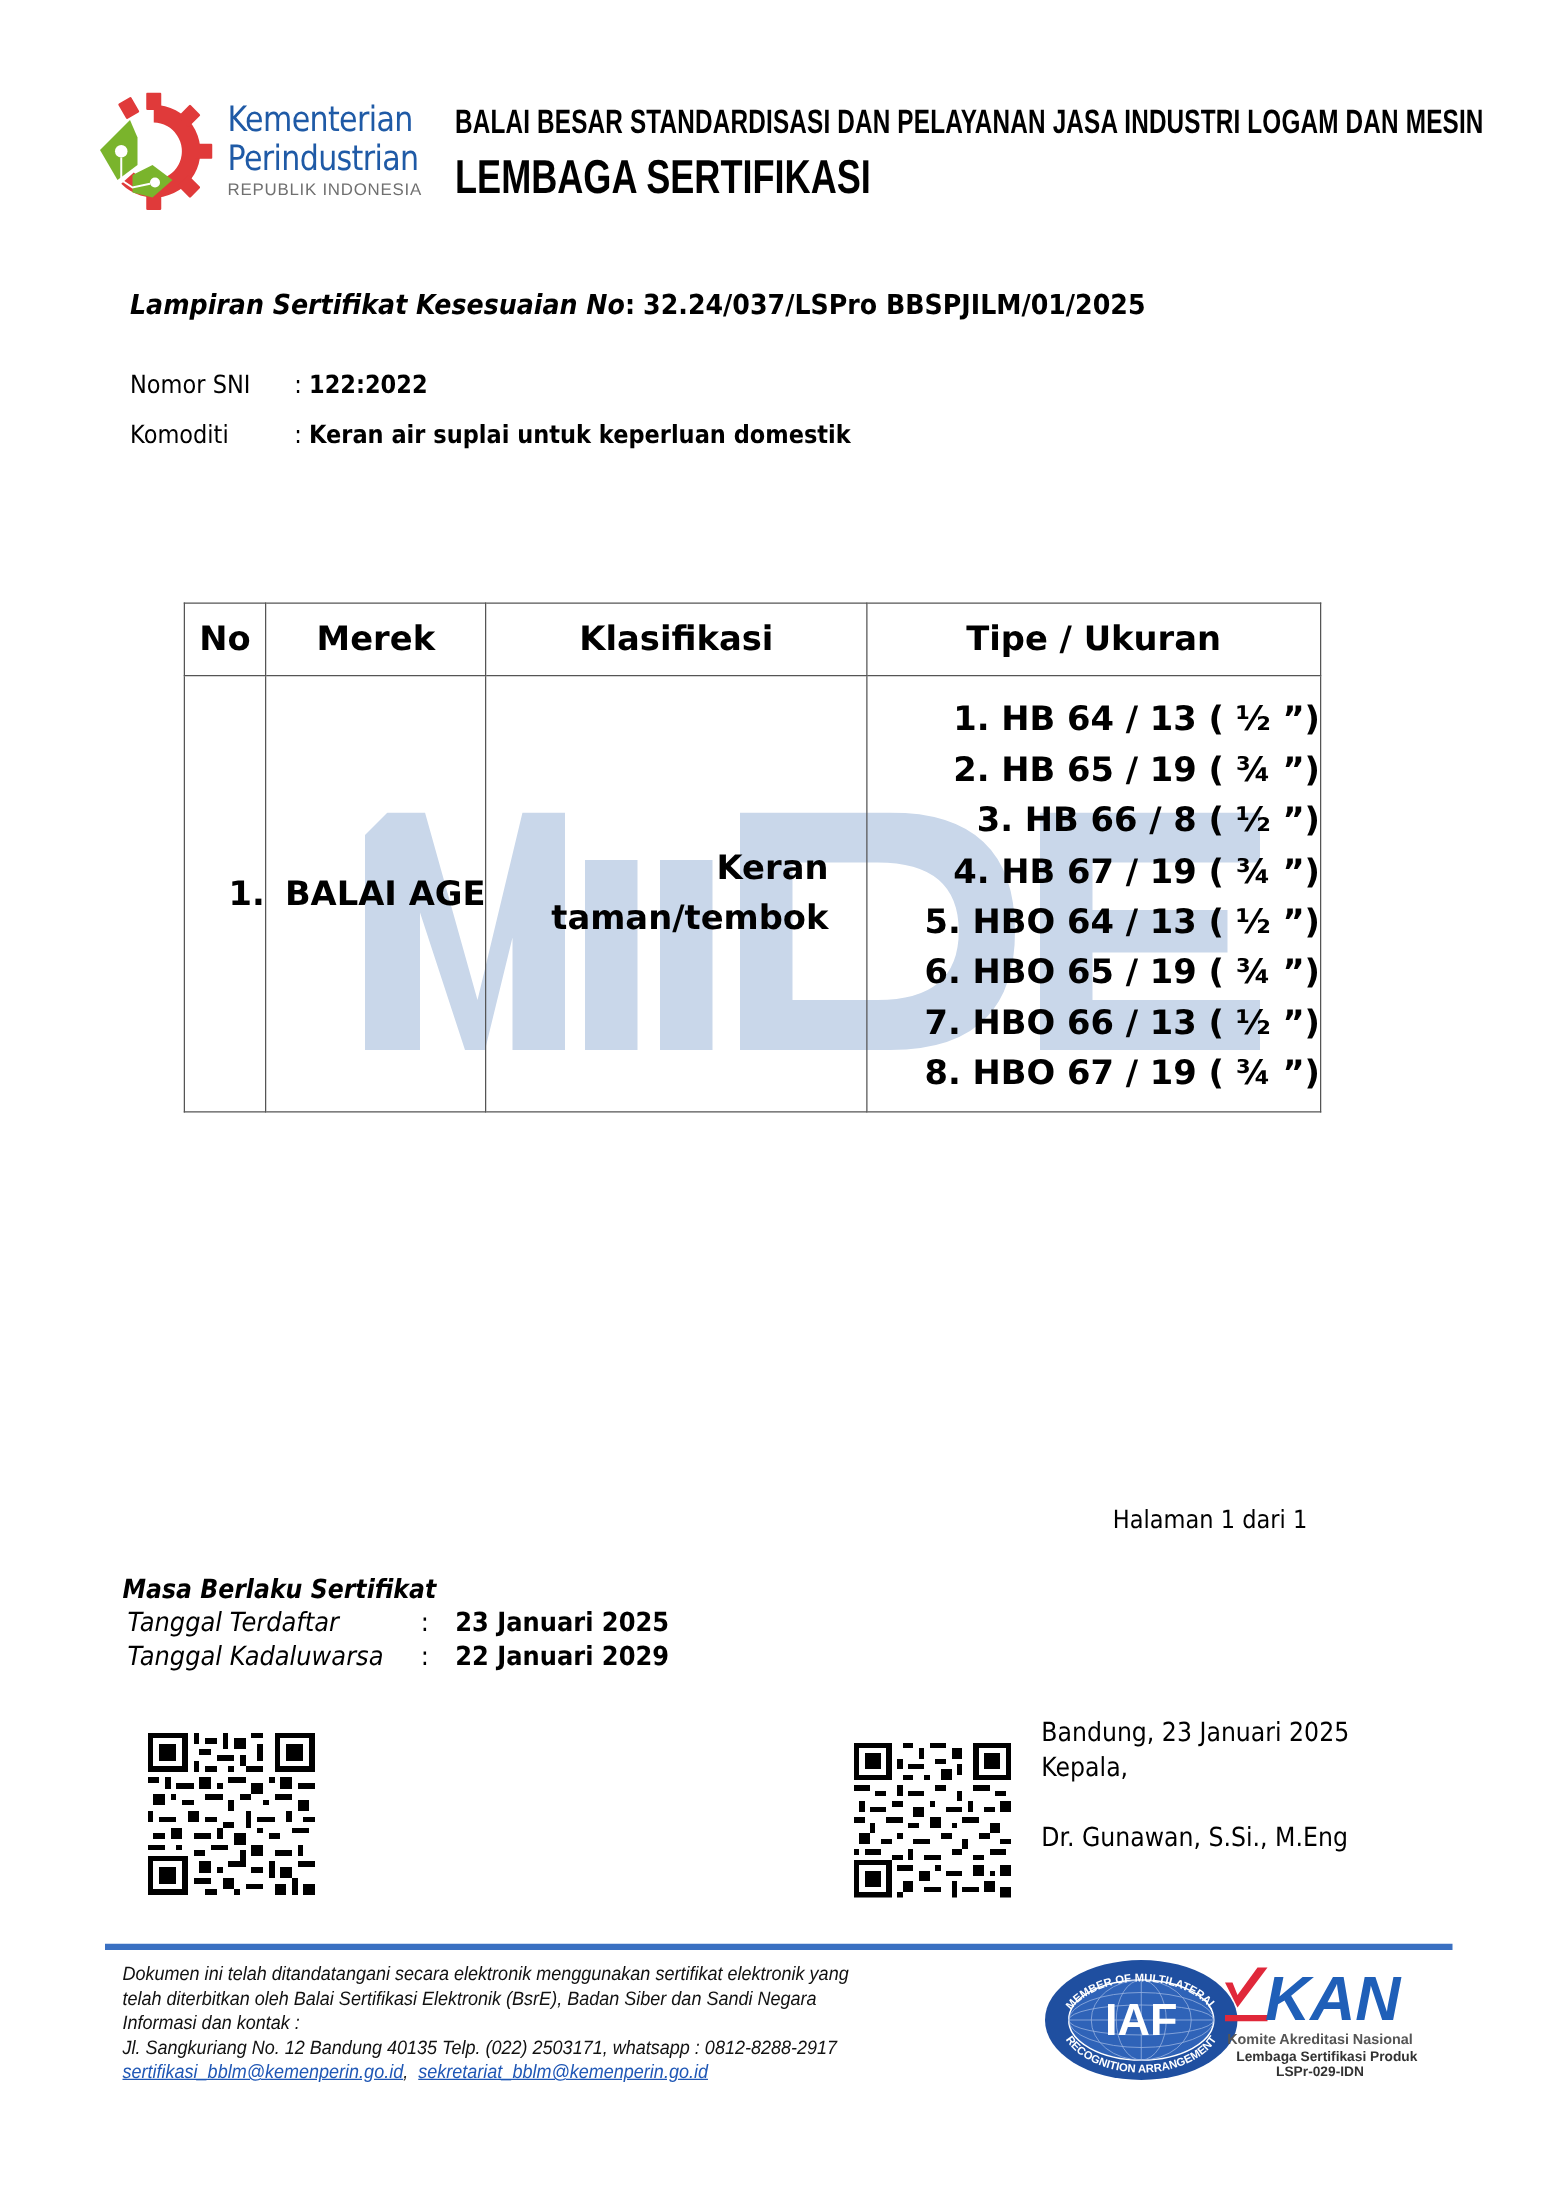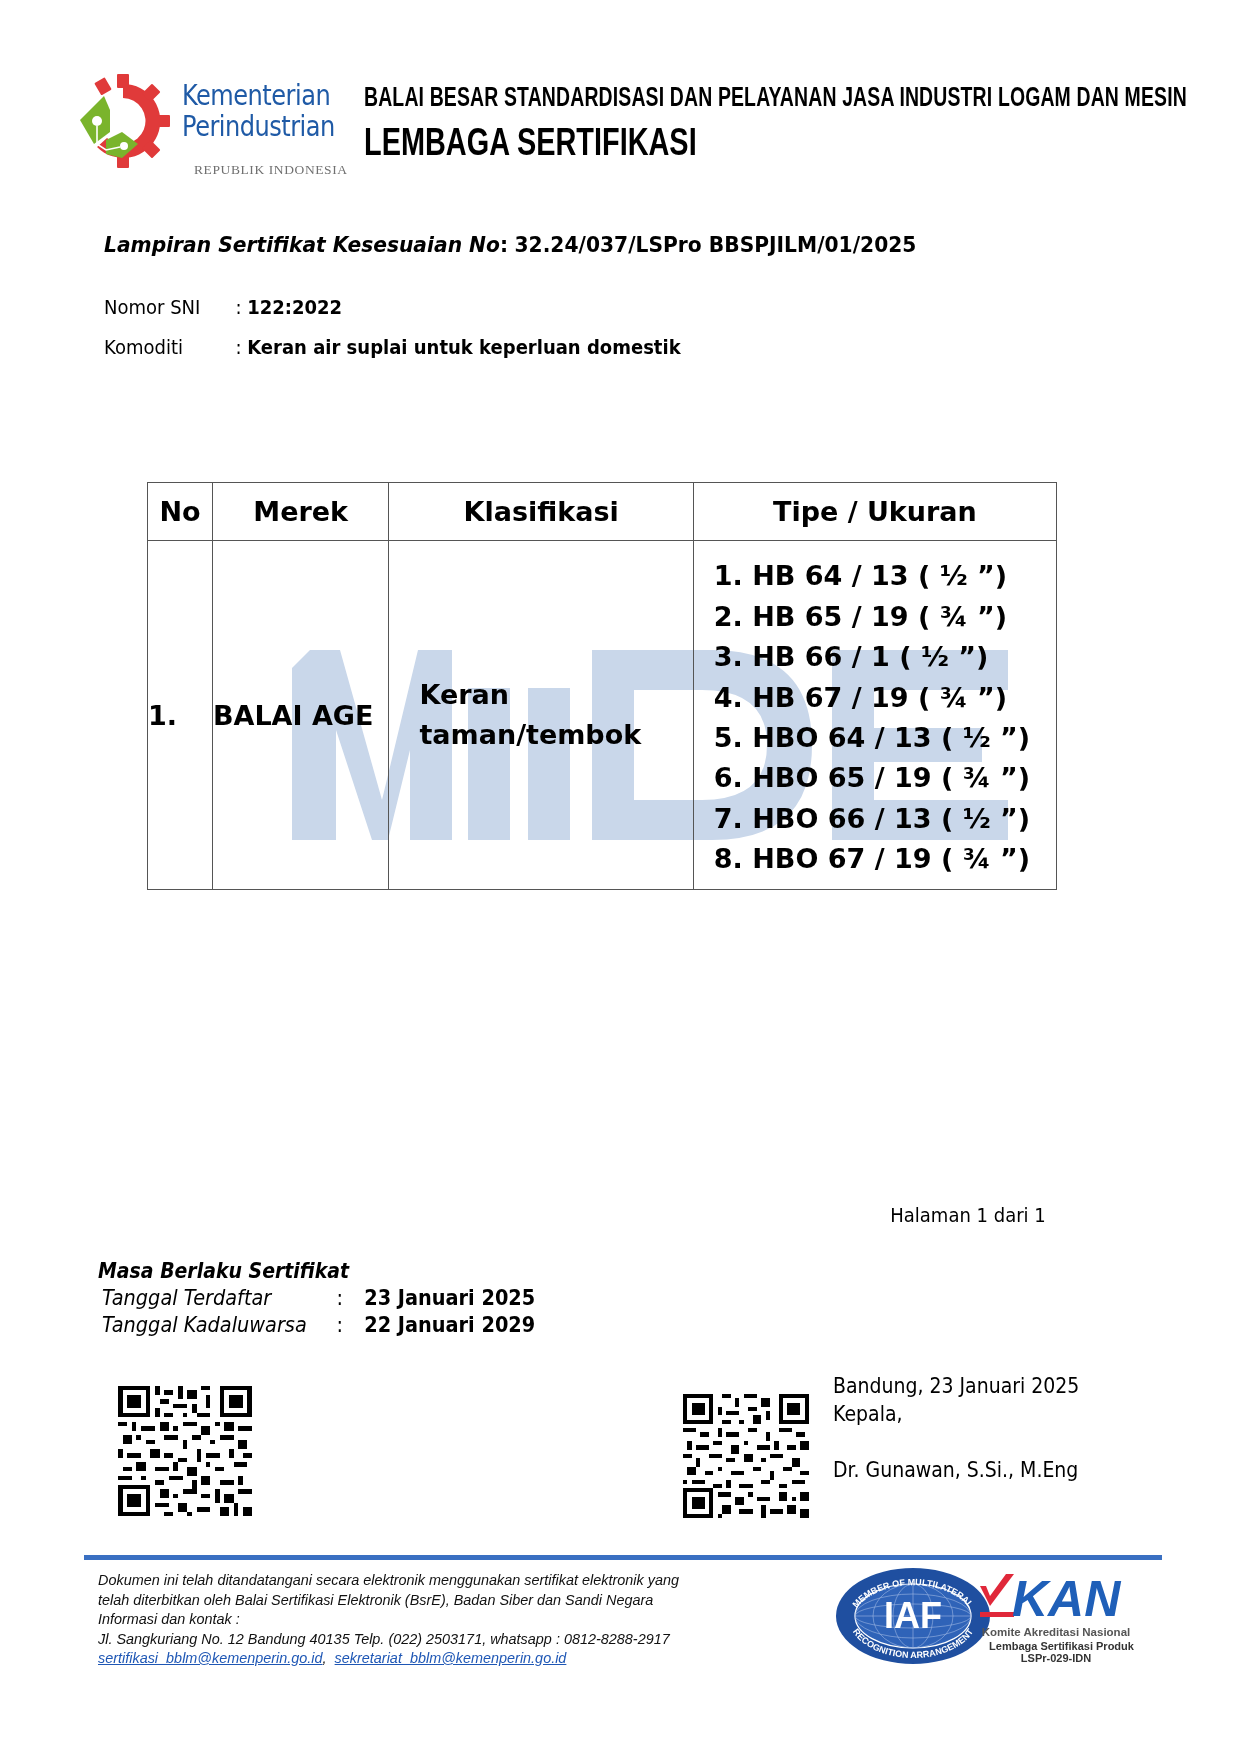--- a/index.html
+++ b/index.html
@@ -3,41 +3,41 @@
   <meta charset="utf-8">
   <style>
     html, body { margin: 0; padding: 0; background: #ffffff; }
     body { width: 1241px; height: 1754px; position: relative; overflow: hidden; color: #000; font-family: "DejaVu Sans", sans-serif; }
     .abs { position: absolute; }
 
     
     .logo-mark { left: 76px; top: 74px; width: 94px; height: 94px; }
     .logo-text { left: 182px; top: 80px; }
     .logo-line1, .logo-line2 { font-family: "DejaVu Sans", sans-serif; font-size: 28px; color: #1f5aa6; line-height: 31px; letter-spacing: -0.6px; transform: scaleX(0.86); transform-origin: left; white-space: nowrap; }
-    .logo-line3 { font-family: Liberation Serif, serif; font-size: 13.5px; color: #707070; letter-spacing: 0.6px; margin-top: 20px; white-space: nowrap; text-align: center; }
+    .logo-line3 { font-family: Liberation Sans, sans-serif; font-size: 13.5px; color: #707070; letter-spacing: 0.6px; margin-top: 2px; white-space: nowrap; }
     .inst-title { left: 364px; top: 80px; font-family: "Liberation Sans", sans-serif; font-weight: bold; font-size: 27px; line-height: 34px; transform: scaleX(0.72); transform-origin: left; white-space: nowrap; letter-spacing: 0.2px; }
     .inst-sub { left: 364px; top: 120px; font-family: "Liberation Sans", sans-serif; font-weight: bold; font-size: 38px; line-height: 44px; transform: scaleX(0.76); transform-origin: left; white-space: nowrap; }
 
     
     .attach-title { left: 104px; top: 232px; font-size: 22px; white-space: nowrap; transform: scaleX(0.92); transform-origin: left; }
     .attach-title .lbl { font-style: italic; font-weight: bold; }
     .attach-title .num { font-weight: bold; }
     .meta-row { left: 104px; font-size: 20px; white-space: nowrap; transform: scaleX(0.9); transform-origin: left; }
     .meta-row .k { display: inline-block; width: 146px; }
     .meta-row .v { font-weight: bold; }
 
     
     .watermark { left: 292px; top: 650px; width: 716px; height: 190px; }
 
     
     table.cert { position: absolute; left: 147px; top: 482px; width: 910px; border-collapse: collapse; font-weight: bold; border-radius: 32px; }
     table.cert td, table.cert th { border: 1.5px solid #555; padding: 0; }
     table.cert th { height: 57px; font-size: 27px; text-align: center; font-weight: bold; }
     .c-no { width: 63px; } .c-merek { width: 173px; } .c-klas { width: 299px; } .c-tipe { width: 357px; }
-    table.cert td { height: 342px; font-size: 27px; text-align: left; vertical-align: middle; }
+    table.cert td { height: 342px; font-size: 27px; text-align: right; vertical-align: middle; }
     td.tipe-cell { text-align: left; vertical-align: top; padding: 6px 0 0 20px !important; }
     .tipe-line { font-size: 27px; line-height: 40.4px; white-space: nowrap; }
     .klas-text { line-height: 40px; }
 
     
     .page-no { right: 195px; top: 1203px; font-size: 20px; transform: scaleX(0.9); transform-origin: right; white-space: nowrap; }
     .validity-title { left: 98px; top: 1259px; font-size: 21px; font-style: italic; font-weight: bold; white-space: nowrap; transform: scaleX(0.9); transform-origin: left; }
     .validity-row { left: 102px; font-size: 21px; white-space: nowrap; transform: scaleX(0.92); transform-origin: left; }
     .validity-row .k { display: inline-block; width: 255px; font-style: italic; }
     .validity-row .colon { display: inline-block; width: 30px; }
@@ -129,21 +129,21 @@
   <tbody>
     <tr>
       <td>1.</td>
       <td>BALAI AGE</td>
       <td>
         <div class="klas-text" style="padding:0 30px;">Keran taman/tembok</div>
       </td>
       <td class="tipe-cell">
         <div class="tipe-line">1. HB 64 / 13 ( ½ ”)</div>
         <div class="tipe-line">2. HB 65 / 19 ( ¾ ”)</div>
-        <div class="tipe-line">3. HB 66 / 1 ( ½ ”)</div>
+        <div class="tipe-line">3. HB 66 / 8 ( ½ ”)</div>
         <div class="tipe-line">4. HB 67 / 19 ( ¾ ”)</div>
         <div class="tipe-line">5. HBO 64 / 13 ( ½ ”)</div>
         <div class="tipe-line">6. HBO 65 / 19 ( ¾ ”)</div>
         <div class="tipe-line">7. HBO 66 / 13 ( ½ ”)</div>
         <div class="tipe-line">8. HBO 67 / 19 ( ¾ ”)</div>
       </td>
     </tr>
   </tbody>
 </table>
 

